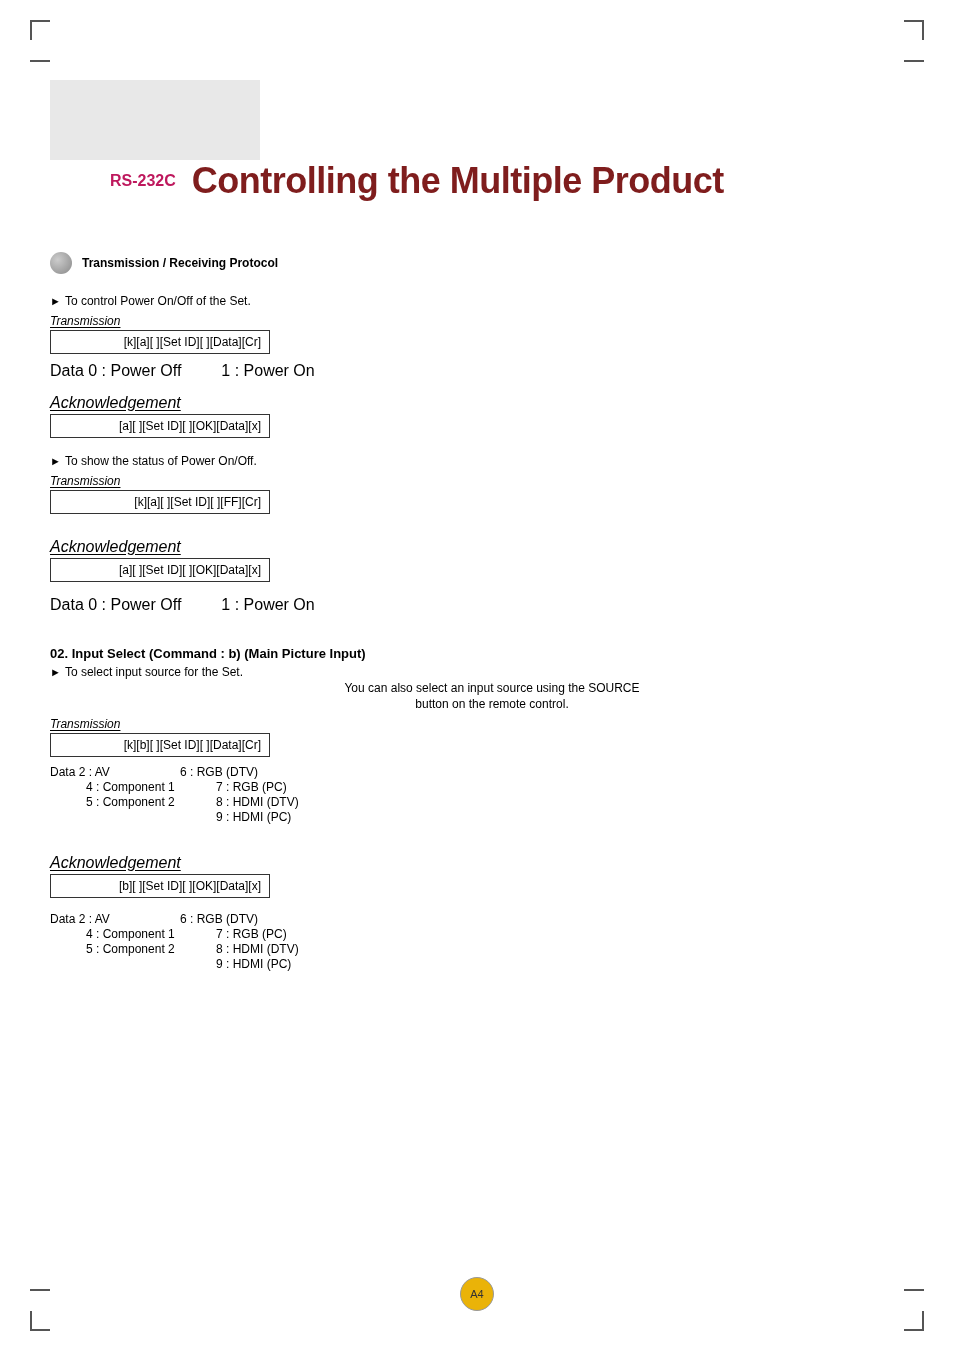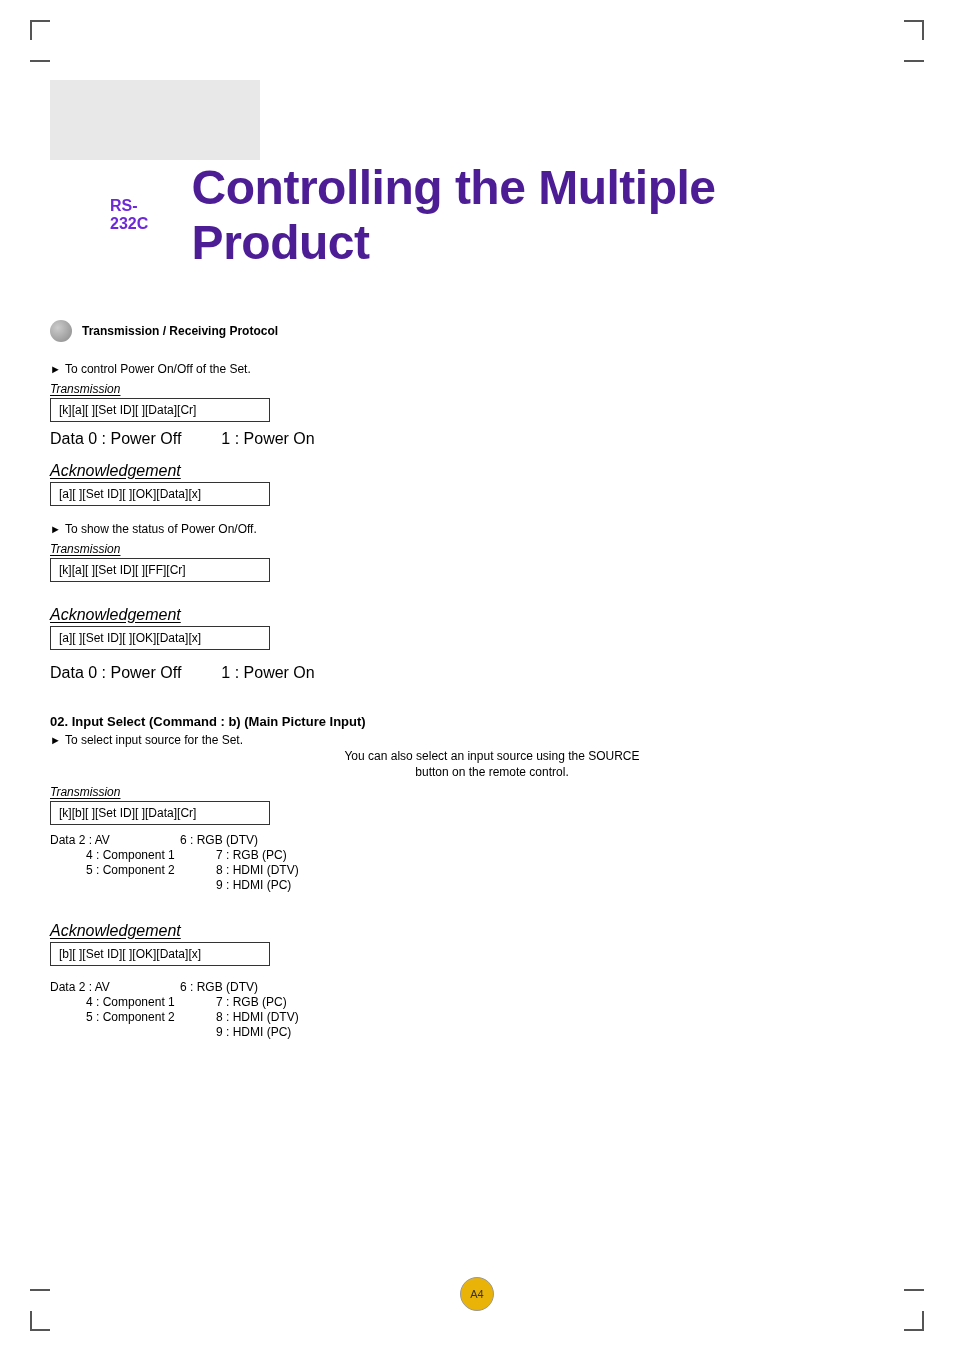--- a/index.html
+++ b/index.html
@@ -110,31 +110,31 @@
     .header-content {
       display: flex;
       align-items: center;
       padding-top: 80px;
       padding-bottom: 10px;
     }
 
     .rs232c-label {
       font-size: 16px;
       font-weight: bold;
-      color: #6d28d9;
+      color: #be185d;
       margin-right: 16px;
       padding-left: 60px;
       z-index: 1;
       position: relative;
     }
 
     .page-title {
-      font-size: 48px;
+      font-size: 36px;
       font-weight: bold;
-      color: #4c1d95;
+      color: #7f1d1d;
       letter-spacing: -0.5px;
     }
 
     
     .section-title-area {
       margin: 20px 50px 20px 50px;
       display: flex;
       align-items: center;
       gap: 10px;
     }
@@ -200,20 +200,21 @@
 
     .code-box {
       border: 1px solid #333;
       padding: 4px 8px;
       font-size: 12px;
       display: inline-block;
       margin-bottom: 4px;
       font-family: Arial, sans-serif;
       background: #fff;
       min-width: 220px;
+      text-align: right;
     }
 
     .data-row {
       font-size: 16px;
       margin: 4px 0;
       display: flex;
       gap: 40px;
     }
 
     .data-table {

